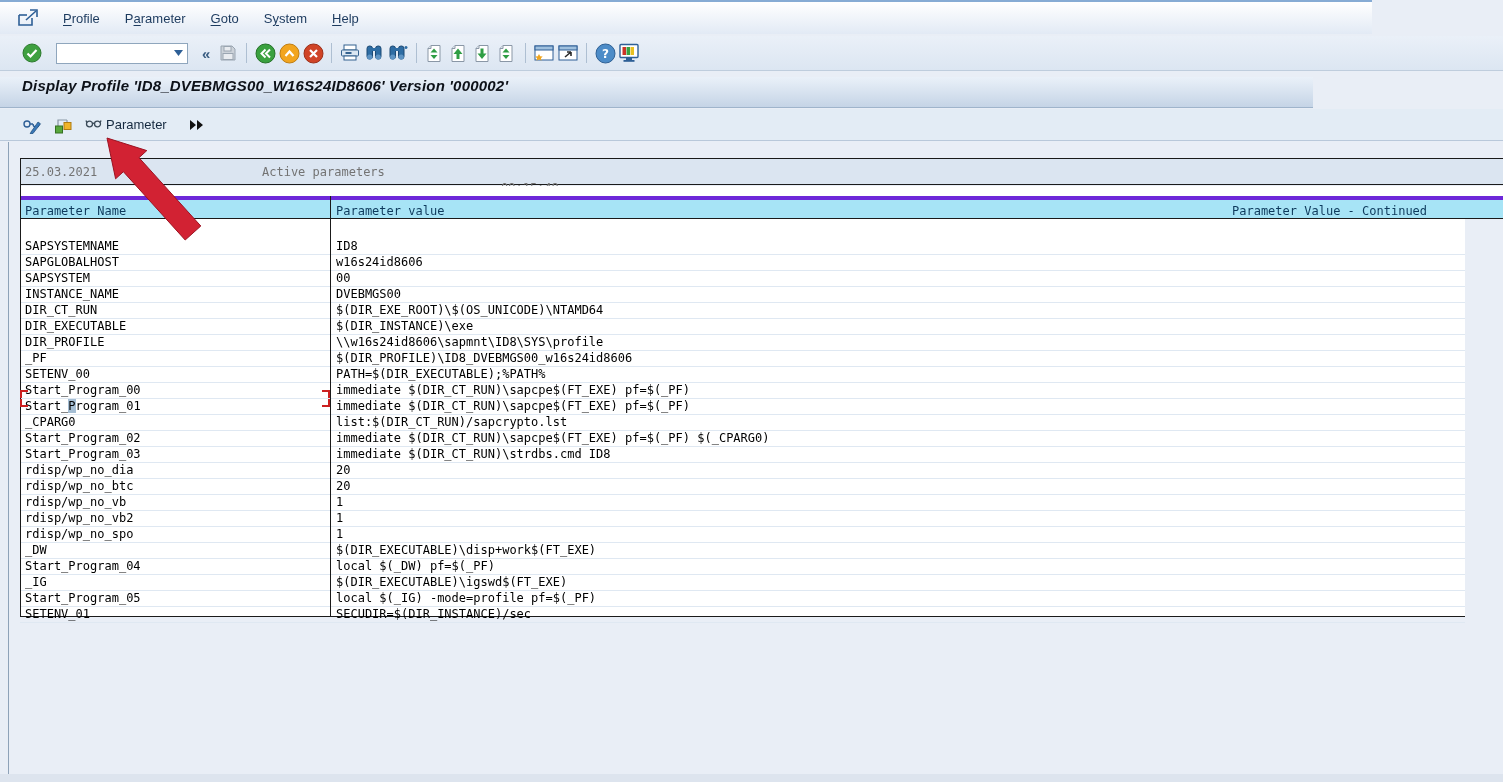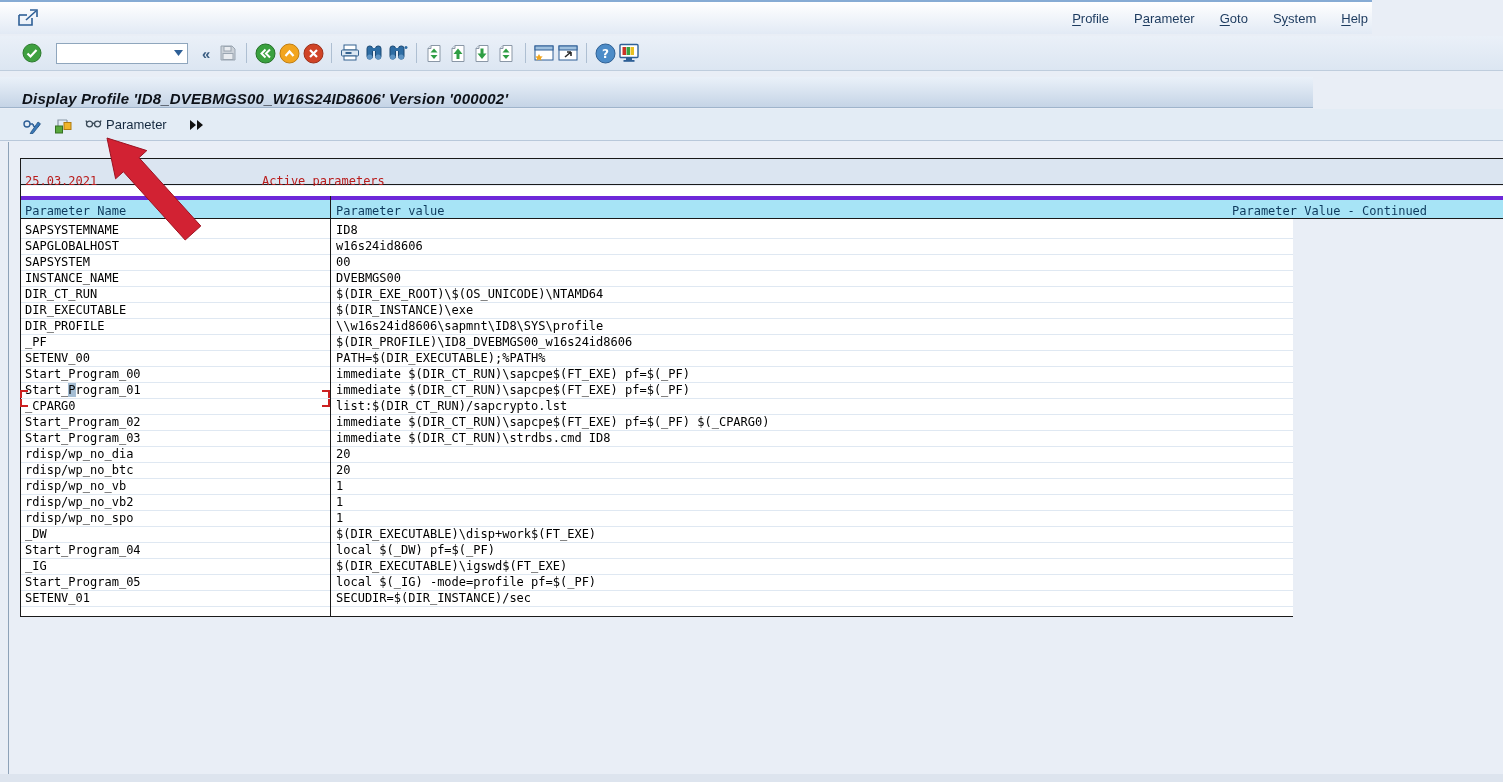--- a/index.html
+++ b/index.html
@@ -8,21 +8,21 @@
     position: relative;
     background: #e9eef6;
     font-family: "Liberation Sans", sans-serif;
     overflow: hidden;
   }
   
   .menubar {
     position:absolute; left:0; top:0; width:1372px; height:34px;
     background: linear-gradient(#ffffff, #e2eaf5);
     border-top: 2px solid #86abd4;
-    display:flex; align-items:center;justify-content:space-between;
+    display:flex; align-items:center;
   }
   .menu-screen-icon { margin-left:17px; margin-right:20px; display:flex; }
   .menu-items { display:flex; align-items:center; gap:17px; }
   .menu-item { font-size:13px; color:#1c3a5e; cursor:default; padding:2px 4px; }
   .menu-item u { text-decoration:underline; text-underline-offset:2px; }
   
   .toolbar {
     position:absolute; left:0; top:36px; width:1503px; height:35px;
     background: linear-gradient(#eaf0f8, #dce6f2);
     border-bottom:1px solid #bfcddd;
@@ -35,21 +35,21 @@
     margin:0 8px 0 12px; display:flex; align-items:center; justify-content:flex-end;
   }
   .command-input { border:none; outline:none; width:108px; height:17px; font-size:12px; background:transparent; }
   .combo-arrow { width:18px; display:flex; justify-content:center; align-items:center; }
   .collapse-btn { font-size:15px; font-weight:bold; color:#3a5d82; padding:0 6px; }
   
   .titlebar {
     position:absolute; left:0; top:77px; width:1313px; height:31px;
     background: linear-gradient(#eaf1f9, #c5d4e6);
     border-bottom:1px solid #9fb4cb;
-    display:flex; align-items:flex-end;
+    display:flex; align-items:flex-start;
   }
   .title-text { font-size:15px; font-weight:bold; font-style:italic; color:#0d1118; margin-left:22px; letter-spacing:.2px; }
   
   .apptoolbar {
     position:absolute; left:0; top:109px; width:1503px; height:32px;
     background:#e3ecf5; border-bottom:1px solid #b9c8da;
     display:flex; align-items:center; padding-left:22px;
   }
   .abtn { display:flex; align-items:center; margin-right:12px; }
   .param-label { font-size:13px; color:#15293f; margin-left:4px; }
@@ -58,32 +58,32 @@
   .content { position:absolute; left:0; top:142px; width:1503px; height:640px; background:#e9eef6; }
   .content-leftline { position:absolute; left:8px; top:142px; width:1px; height:634px; background:#8ea2b8; }
   .bottom-strip { position:absolute; left:0; top:774px; width:1503px; height:8px; background:#dde4ee; }
   
   .mono { font-family:"DejaVu Sans Mono","Liberation Mono",monospace; font-size:12px; white-space:pre; }
   .tbl-topline { position:absolute; left:20px; top:158px; width:1483px; height:1px; background:#1a1a1a; }
   .tbl-daterow {
     position:absolute; left:20px; top:159px; width:1483px; height:26px;
     background:#dbe5f1; border-bottom:1px solid #1a1a1a;
   }
-  .tbl-daterow .mono { position:absolute; top:15px; color:#b91c1c; }
+  .tbl-daterow .mono { position:absolute; top:6px; color:#737373; }
   .d-date { left:5px; } .d-title { left:242px; } .d-time { left:481px;margin-top:16px; }
   .tbl-gap1 { position:absolute; left:20px; top:186px; width:1483px; height:10px; background:#ffffff; }
   .tbl-headrow {
     position:absolute; left:20px; top:196px; width:1483px; height:23px;
     background:#a7e4f6; border-top:4px solid #6d28d9; border-bottom:1px solid #1a1a1a;
   }
   .tbl-headrow .mono { position:absolute; top:4px; color:#0e3a5c; }
   .h-name { left:5px; } .h-value { left:316px; } .h-cont { left:1212px; }
   .tbl-body {
-    position:absolute; left:20px; top:219px; width:1273px; height:398px;
-    background:#ffffff; border-bottom:1px solid #1a1a1a; padding-top:4px;
+    position:absolute; left:20px; top:219px; width:1445px; height:398px;
+    background:#ffffff; border-bottom:1px solid #1a1a1a; padding-top:20px;
   }
   .trow { height:16px; border-bottom:1px solid #dfe8f2; position:relative; }
   .trow .cell { position:absolute; top:0; line-height:15px; color:#000; }
   .trow .c1 { left:5px; } .trow .c2 { left:316px; }
   .tbl-leftline { position:absolute; left:20px; top:158px; width:1px; height:459px; background:#1a1a1a; }
   .tbl-sepline  { position:absolute; left:330px; top:196px; width:1px; height:421px; background:#1a1a1a; }
   
   .selcorner { position:absolute; width:8px; height:8px; z-index:5; }
   .sc-tl { left:20px;  top:390px; border-left:2px solid #cc2020; border-top:2px solid #cc2020; }
   .sc-tr { left:322px; top:390px; border-right:2px solid #cc2020; border-top:2px solid #cc2020; }

